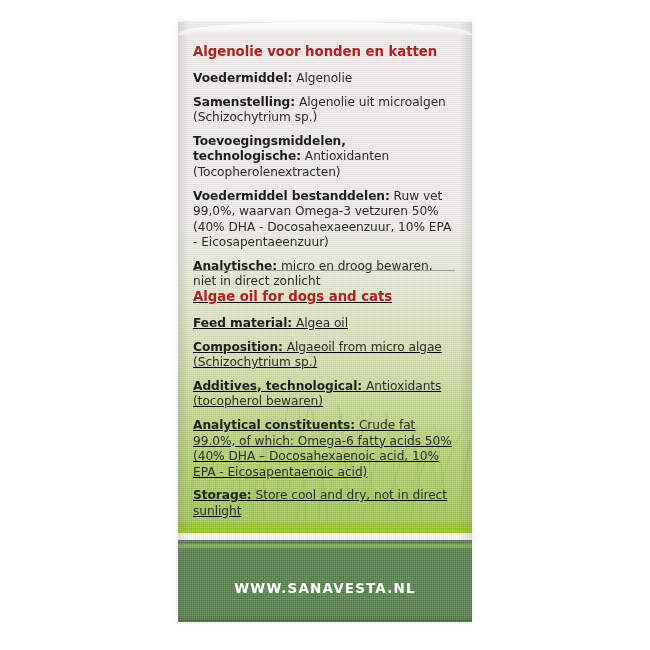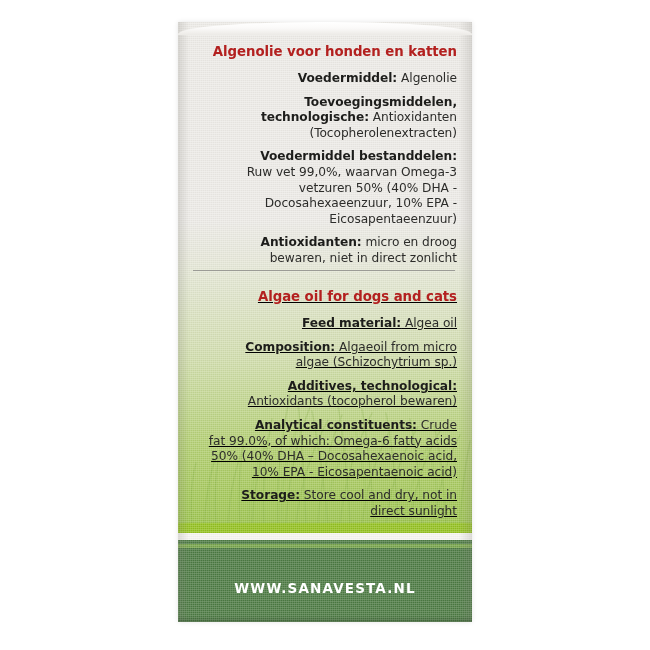--- a/index.html
+++ b/index.html
@@ -165,21 +165,20 @@
   }
 
   
   .content {
     position: absolute;
     left: 15px;
     top: 0;
     width: 264px;
     height: 100%;
     z-index: 5;
-    text-align: right;
   }
   .panel {
     position: absolute;
     left: 0;
     width: 264px;
   }
   #panel-nl { top: 22px; }
   #panel-en { top: 267px; text-decoration: underline; }
 
   .panel-title {
@@ -194,21 +193,20 @@
     margin: 0 0 8px 0;
     font-size: 12.2px;
     line-height: 15.6px;
     color: #2c2c2a;
     letter-spacing: -0.05px;
   }
   .entry:last-child { margin-bottom: 0; }
   .entry .lbl {
     font-weight: bold;
     color: #1d1d1b;
-    margin-left: 42px;
   }
 
   .divider {
     position: absolute;
     left: 0;
     top: 248px;
     width: 262px;
     height: 1px;
     background: #9b9b96;
     z-index: 5;
@@ -285,27 +283,30 @@
 
       <div class="divider"></div>
 
       <div class="panel" id="panel-nl">
         <div class="panel-title">Algenolie voor honden en katten</div>
 
         <p class="entry">
           <span class="lbl">Voedermiddel:</span><span> Algenolie</span>
         </p>
         <p class="entry">
+          <span class="lbl">Samenstelling:</span><span> Algenolie uit microalgen (Schizochytrium sp.)</span>
+        </p>
+        <p class="entry">
           <span class="lbl">Toevoegingsmiddelen, technologische:</span><span> Antioxidanten (Tocopherolenextracten)</span>
         </p>
         <p class="entry">
           <span class="lbl">Voedermiddel bestanddelen:</span><span> Ruw vet 99,0%, waarvan Omega-3 vetzuren 50% (40% DHA - Docosahexaeenzuur, 10% EPA - Eicosapentaeenzuur)</span>
         </p>
         <p class="entry">
-          <span class="lbl">Antioxidanten:</span><span> micro en droog bewaren, niet in direct zonlicht</span>
+          <span class="lbl">Analytische:</span><span> micro en droog bewaren, niet in direct zonlicht</span>
         </p>
       </div>
 
       <div class="panel" id="panel-en">
         <div class="panel-title">Algae oil for dogs and cats</div>
 
         <p class="entry">
           <span class="lbl">Feed material:</span><span> Algea oil</span>
         </p>
         <p class="entry">

